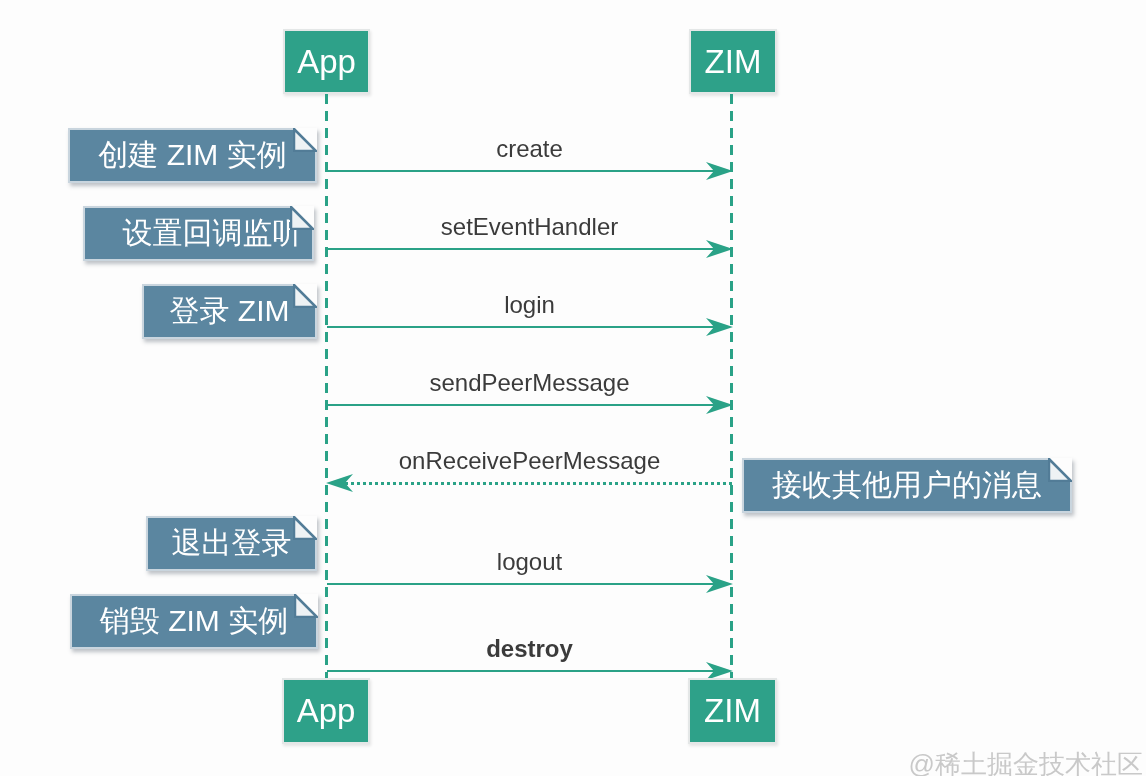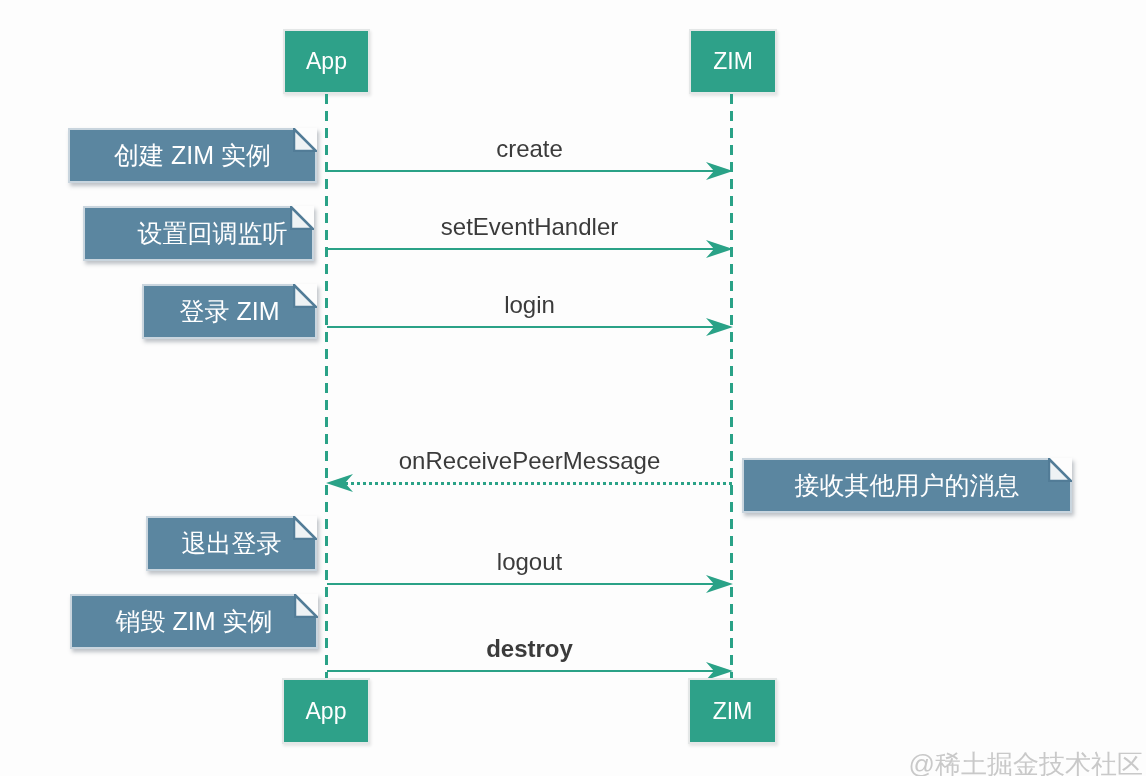--- a/index.html
+++ b/index.html
@@ -12,21 +12,21 @@
     font-family: "Liberation Sans", "DejaVu Sans", sans-serif;
   }
 
   
   .actor {
     position: absolute;
     box-sizing: border-box;
     background: #2EA189;
     border: 2px solid #E4E7E7;
     color: #ffffff;
-    font-size: 23px;
+    font-size: 33px;
     display: flex;
     align-items: center;
     justify-content: center;
     box-shadow: 1px 2px 3px rgba(0,0,0,0.10);
   }
   .actor-app-top    { left: 283px; top: 29px;  width: 87px; height: 65px; }
   .actor-zim-top    { left: 689px; top: 29px;  width: 88px; height: 65px; }
   .actor-app-bottom { left: 282px; top: 678px; width: 88px; height: 66px; }
   .actor-zim-bottom { left: 688px; top: 678px; width: 89px; height: 66px; }
 
@@ -77,21 +77,21 @@
     position: absolute;
     box-sizing: border-box;
     height: 55px;
     background: #5B86A0;
     border: 2px solid #C9D5DE;
     box-shadow: 2px 3px 4px rgba(110,120,130,0.45);
     display: flex;
     align-items: center;
     justify-content: center;
     color: #ffffff;
-    font-size: 25px;
+    font-size: 30px;
     white-space: nowrap;
     text-align: center;
   }
   .fold {
     position: absolute;
     top: -2px; right: -2px;
     width: 24px; height: 24px;
     background: #fdfdfd;
     line-height: 0;
   }
@@ -171,20 +171,27 @@
       </svg>
   </div>
 
   <div class="note note-3">
     <span class="note-text">登录 ZIM</span>
     <span class="fold"><svg width="24" height="24" viewBox="0 0 24 24">
           <path d="M1 1 L23 23 L1 23 Z" fill="#EEF2F4" stroke="#527C97" stroke-width="2.5"></path>
         </svg></span>
   </div>
 
+  <div class="message row-4">
+    <div class="msg-label">sendPeerMessage</div>
+    <div class="msg-line"></div>
+    <svg class="head head-right" width="28" height="20" viewBox="0 0 28 20">
+        <path d="M1 1 L28 10 L1 19 L9 10 Z" fill="#2AA287"></path>
+      </svg>
+  </div>
 
 
   <div class="message row-5">
     <div class="msg-label">onReceivePeerMessage</div>
     <div class="msg-line dotted"></div>
     <svg class="head head-left" width="28" height="20" viewBox="0 0 28 20">
         <path d="M27 1 L0 10 L27 19 L19 10 Z" fill="#2AA287"></path>
       </svg>
   </div>
 

